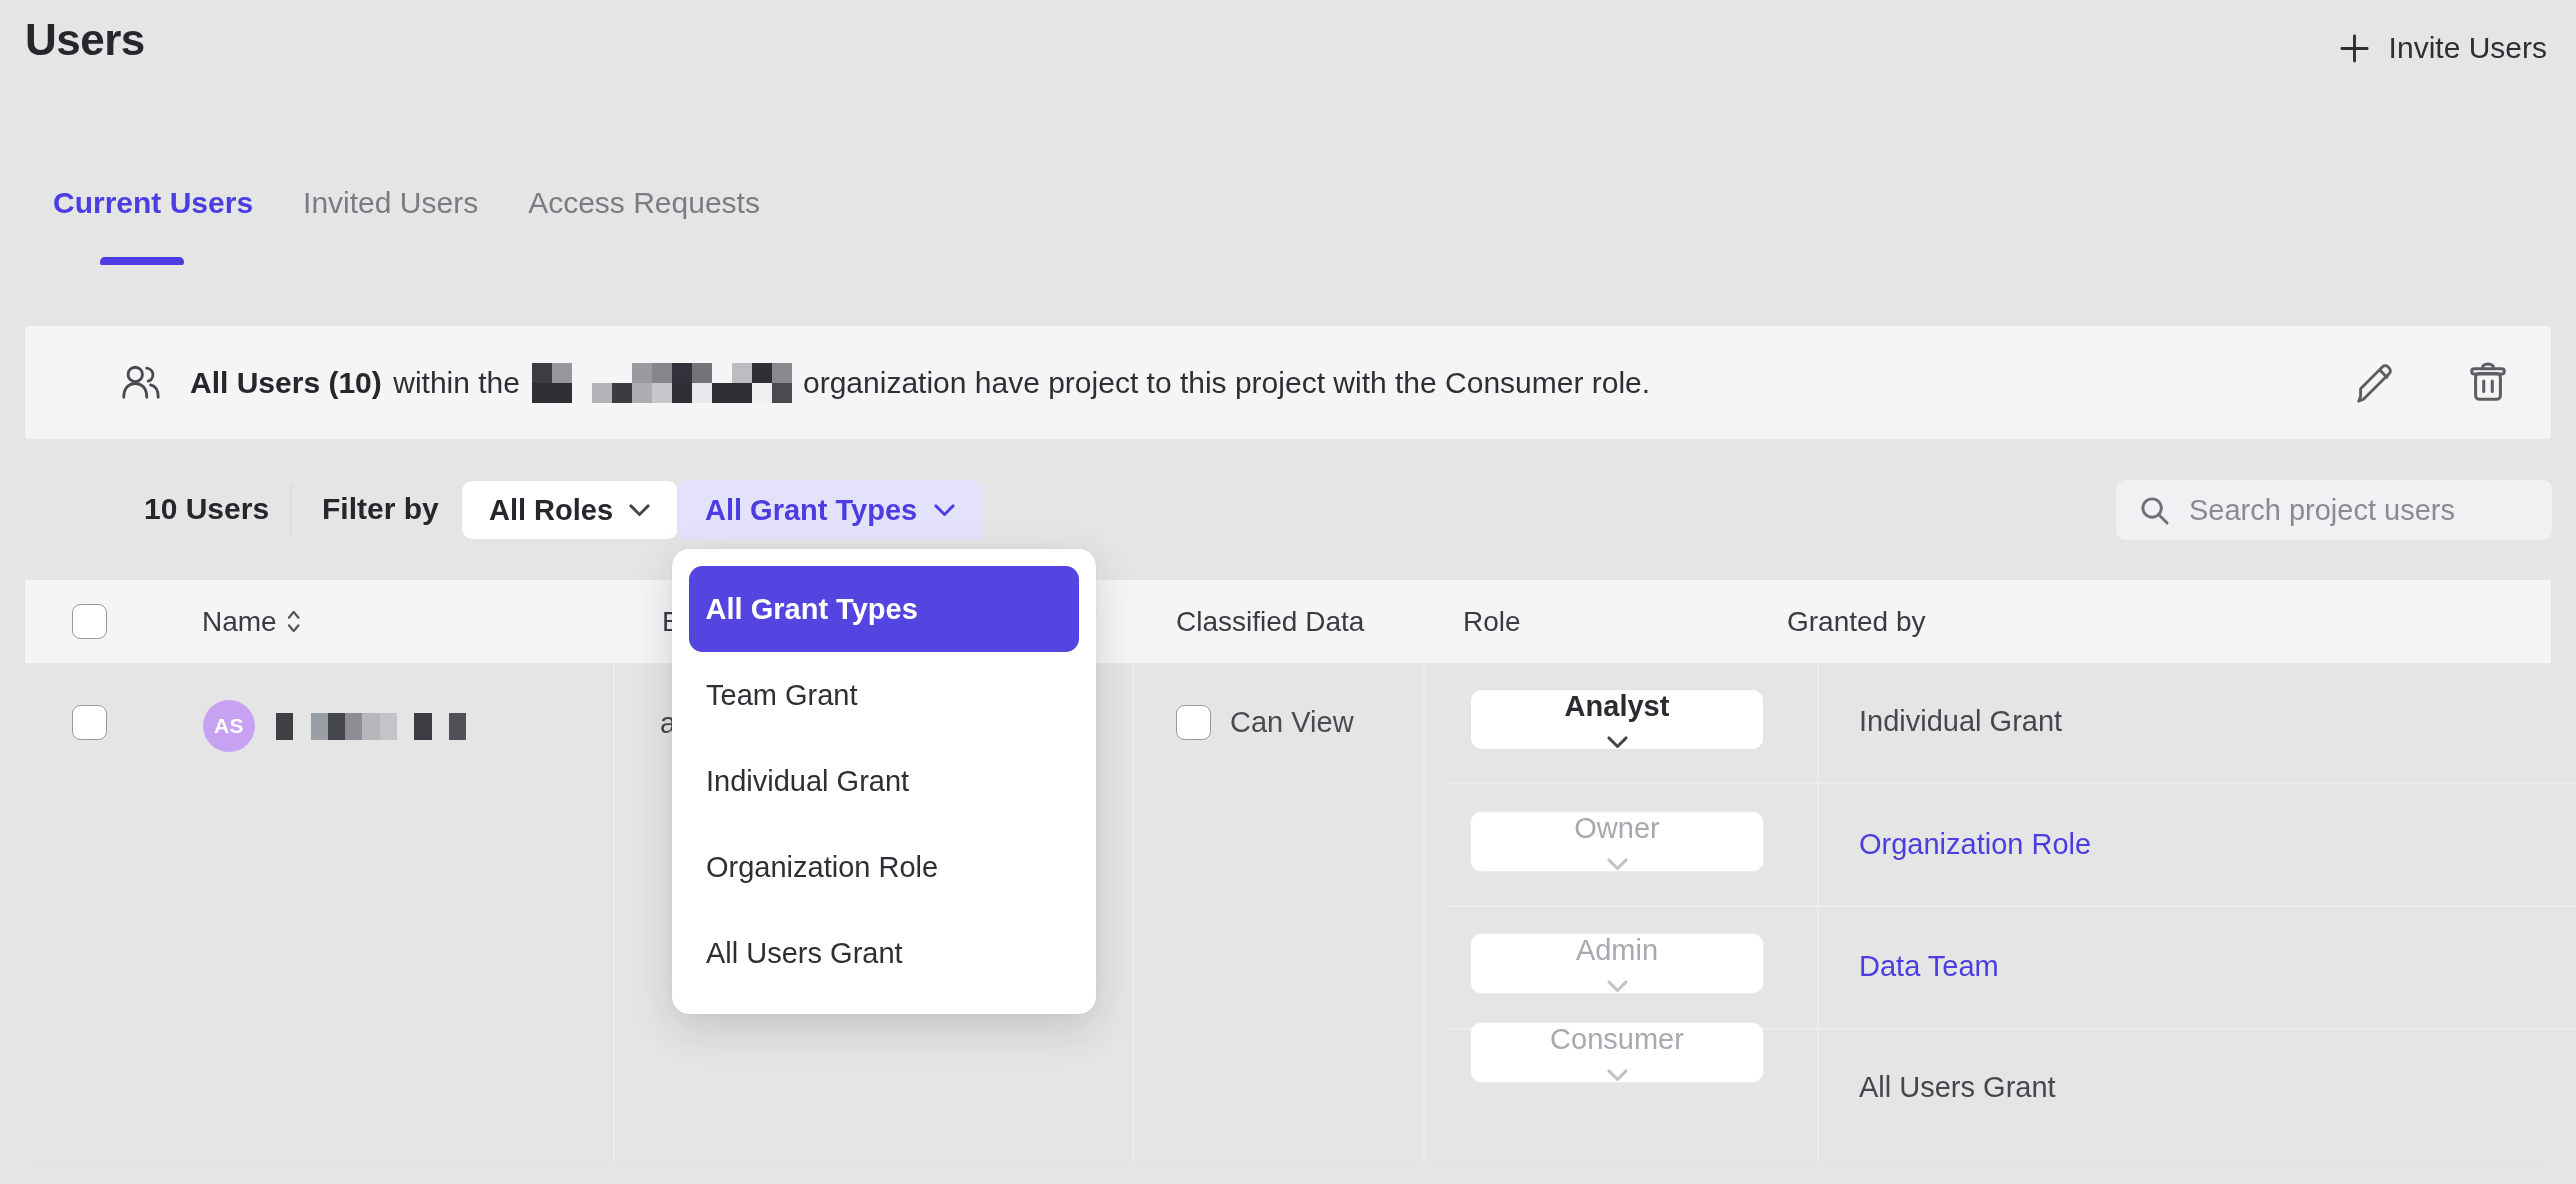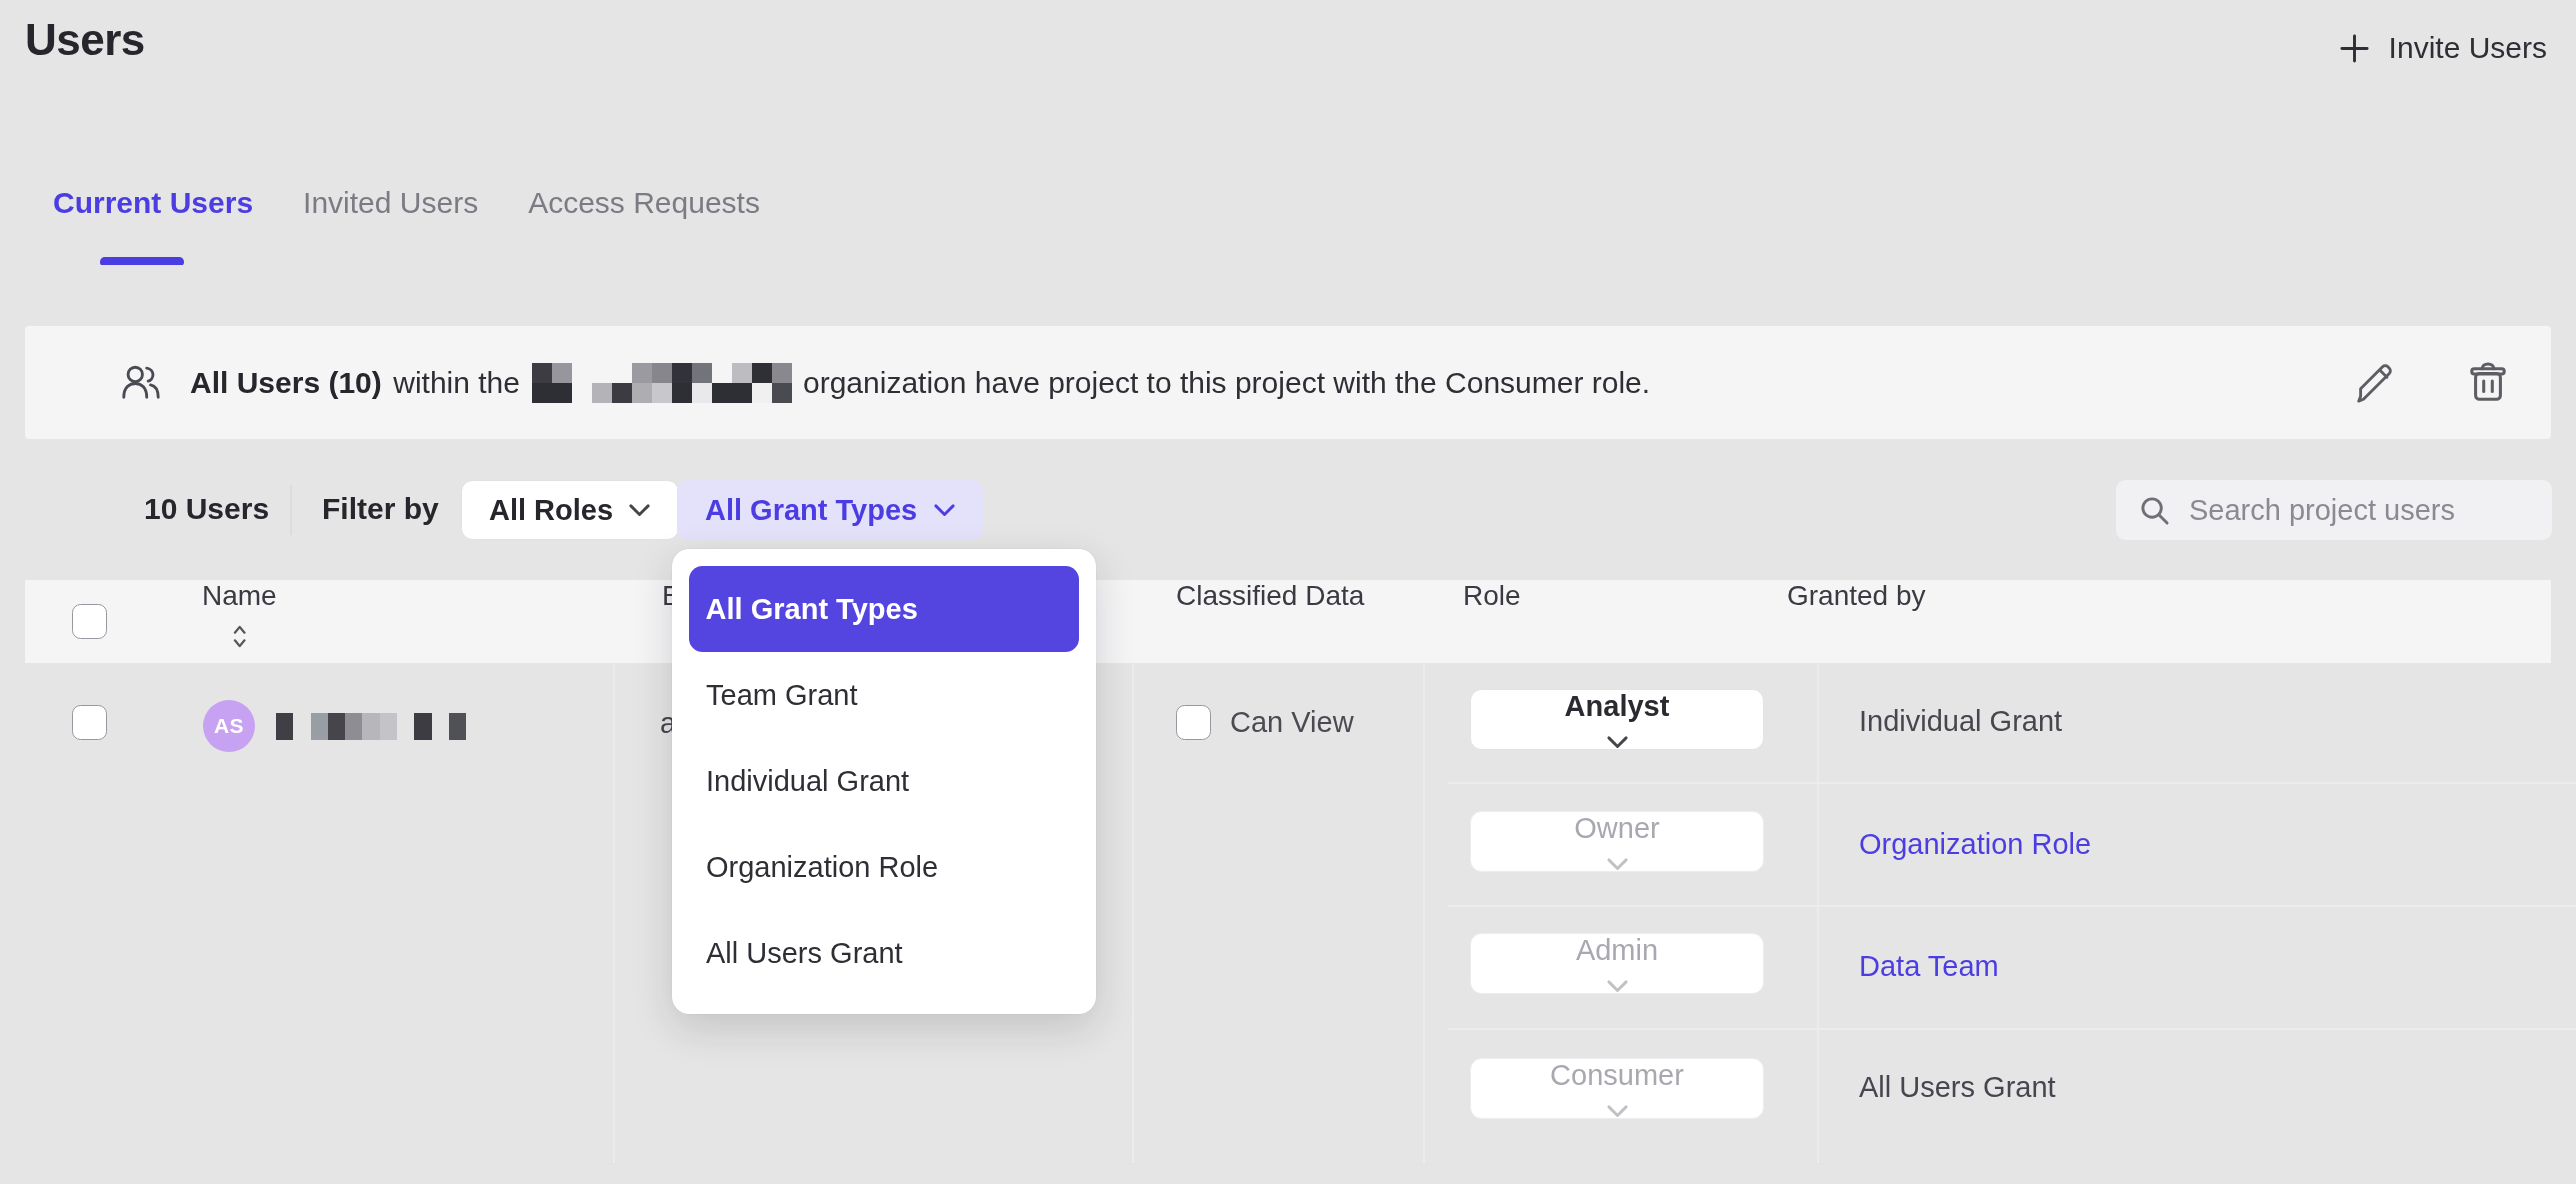--- a/index.html
+++ b/index.html
@@ -44,21 +44,21 @@
   .filter-btn.roles { left:461px; }
   .filter-btn.grant-types { left:677px; border-color:transparent; background:var(--accent-pill); color:var(--accent); }
   .filter-btn.data-perms { left:981px; }
   .search-box { position:absolute; left:2116px; top:480px; width:436px; height:60px; background:#f1f1f3; border-radius:9.6px;
     display:flex; align-items:center; gap:19px; padding:0 23px; }
   .search-box input { flex:1; border:none; background:transparent; outline:none; font-size:29px; color:#3a3a42; font-family:inherit; }
   .search-box input::placeholder { color:#8a8a93; }
 
   
   .thead { position:absolute; left:25px; top:580px; width:2526px; height:83px; background:var(--band); }
-  .th { position:absolute; top:0; height:83px; display:flex; align-items:center; gap:9.6px; font-size:28px; font-weight:500; color:#3a3a42;flex-direction:column; }
+  .th { position:absolute; top:0; height:83px; display:flex; align-items:center; gap:9.6px; font-size:28px; font-weight:500; color:#3a3a42; }
   .checkbox { display:inline-block; width:35px; height:35px; border:1.9px solid #97979f; border-radius:8.6px; background:#fff; cursor:pointer; }
   .tbody-line-v { position:absolute; width:1.9px; background:var(--line); top:662px; height:501px; }
   .row-line { position:absolute; height:1.9px; background:var(--line); left:1448px; width:1128px; }
   .bottom-line { position:absolute; left:25px; top:1163px; width:2526px; height:1.9px; background:#e4e4e7; }
 
   .avatar { position:absolute; left:203px; top:700px; width:52px; height:52px; border-radius:50%;
     background:#c7a2f3; color:#fff; font-size:21px; font-weight:700; display:flex; align-items:center; justify-content:center; letter-spacing:0.5px; }
   .email-frag { position:absolute; left:660px; top:707px; font-size:29px; color:#45454d; }
   .canview { position:absolute; left:1176px; top:705px; display:flex; align-items:center; gap:19px; font-size:29px; color:#4a4a52; }
 
@@ -273,21 +273,21 @@
     </span>
   </div>
   <div class="role-select disabled" style="top:933px;">
     <span>Admin</span>
     <span>
       <svg width="23" height="14.4" viewBox="0 0 24 15">
           <path d="M3 3 L12 12 L21 3" stroke="#8f8f96" stroke-width="3" fill="none" stroke-linecap="round" stroke-linejoin="round"></path>
         </svg>
     </span>
   </div>
-  <div class="role-select disabled" style="top:1058px;">
+  <div class="role-select disabled" style="top:1022px;">
     <span>Consumer</span>
     <span>
       <svg width="23" height="14.4" viewBox="0 0 24 15">
           <path d="M3 3 L12 12 L21 3" stroke="#8f8f96" stroke-width="3" fill="none" stroke-linecap="round" stroke-linejoin="round"></path>
         </svg>
     </span>
   </div>
 
   <div class="granted" style="top:705px;">Individual Grant</div>
   <div class="granted link" style="top:828px;">Organization Role</div>

